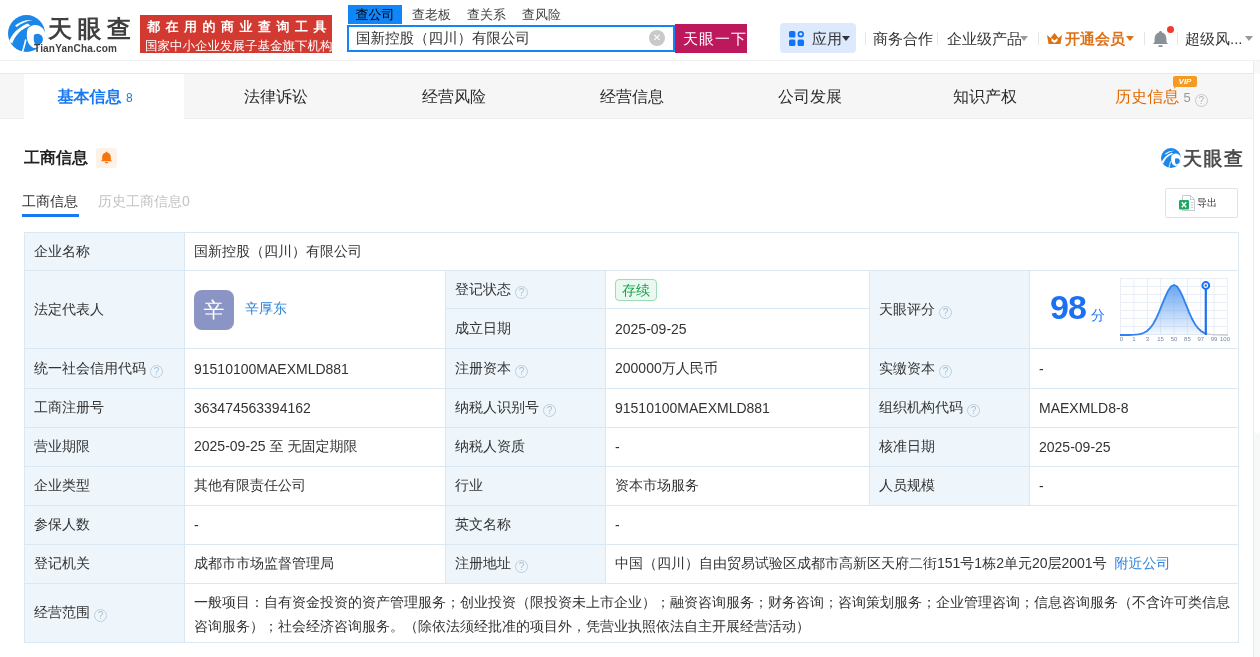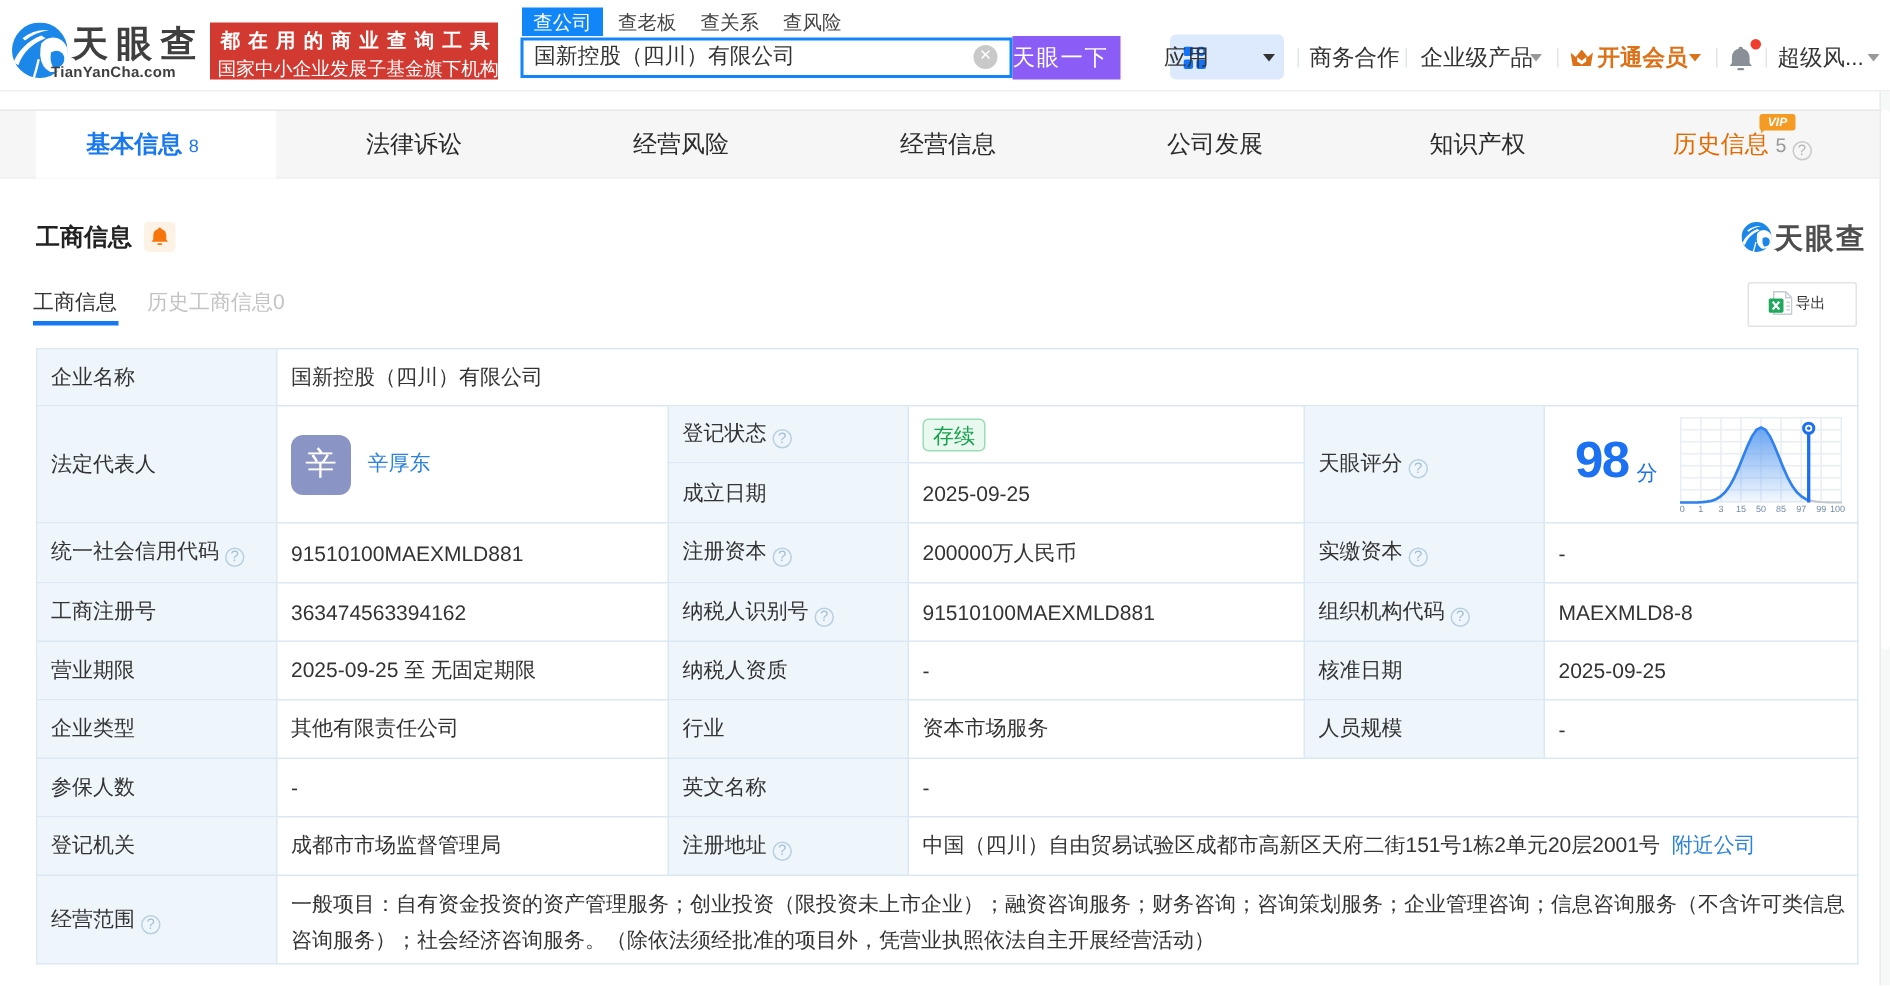--- a/index.html
+++ b/index.html
@@ -8,27 +8,27 @@
 .abs{position:absolute}
 
 #hdr{position:absolute;top:0;left:0;width:1260px;height:61px;background:#fff;border-bottom:1px solid #f0f0f0}
 #logoC{left:8px;top:15px}
 #logoT{left:48px;top:13px;font-size:24px;font-weight:bold;color:#3f3f3f;letter-spacing:5.5px}
 #logoS{left:34px;top:43px;font-size:10px;font-weight:bold;color:#3f3f3f;letter-spacing:.2px}
 #redbox{left:140px;top:15px;width:192px;height:38px;background:#d23a31;color:#fff;padding:3px 0 0 5px}
 #redbox .l1{font-size:13px;font-weight:bold;letter-spacing:5.5px;white-space:nowrap;padding-left:2px}
 #redbox .l2{font-size:12.5px;letter-spacing:0px;margin-top:2px;white-space:nowrap}
 .stab{top:5px;height:19px;line-height:19px;font-size:13px;color:#444}
-#stab1{left:348px;width:54px;background:#1086f9;color:#ffffff;text-align:center;top:5px}
+#stab1{left:348px;width:54px;background:#1086f9;color:#000000;text-align:center;top:5px}
 #sinput{left:347px;top:25px;width:328px;height:27px;border:2px solid #1086f9;background:#fff;
 font-size:14.5px;color:#333;line-height:23px;padding-left:7px;white-space:nowrap}
 #sclear{left:649px;top:30px;width:16px;height:16px;border-radius:50%;background:#c9c9c9;color:#fff;
 font-size:10px;line-height:16px;text-align:center}
-#sbtn{left:675px;top:24px;width:72px;height:29px;background:#8b5cf6;color:#fff;font-size:15px;
-line-height:29px;text-align:left;letter-spacing:1px}
+#sbtn{left:675px;top:24px;width:72px;height:29px;background:#be185d;color:#fff;font-size:15px;
+line-height:29px;text-align:right;letter-spacing:1px}
 #pill{left:780px;top:23px;width:76px;height:30px;background:#dde9fc;border-radius:4px}
 .hitem{top:31px;height:16px;line-height:16px;font-size:15px;color:#333;white-space:nowrap}
 .hsep{top:32px;height:13px;border-left:1px solid #e2e6ea;width:0}
 .caret{width:0;height:0;border-left:4px solid transparent;border-right:4px solid transparent;border-top:5px solid #333}
 .caretg{border-top-color:#999}
 .careto{border-top-color:#dd7117}
 #reddot{left:1167px;top:26px;width:7px;height:7px;border-radius:50%;background:#f03b2e}
 
 #nav{position:absolute;top:73px;left:0;width:1260px;height:46px;background:#f6f6f6;
 border-top:1px solid #e8e8e8;border-bottom:1px solid #efefef}
@@ -90,21 +90,21 @@
   <div class="abs" id="sclear">✕</div>
   <div class="abs" id="sbtn">天眼一下</div>
   <div class="abs" id="pill"></div>
   <svg class="abs" style="left:789px;top:31px" width="15" height="15" viewBox="0 0 15 15">
     <rect x="0" y="0" width="6.4" height="6.4" rx="1.5" fill="#1272f8"></rect>
     <rect x="0" y="8.6" width="6.4" height="6.4" rx="1.5" fill="#1272f8"></rect>
     <rect x="8.6" y="8.6" width="6.4" height="6.4" rx="1.5" fill="#1272f8"></rect>
     <circle cx="11.8" cy="3.2" r="3.2" fill="#1272f8"></circle>
       <circle cx="11.8" cy="3.2" r="1.4" fill="#dde9fc"></circle>
   </svg>
-  <div class="abs hitem" style="left:776px">应用</div>
+  <div class="abs hitem" style="left:812px">应用</div>
   <div class="abs caret" style="left:842px;top:36px"></div>
   <div class="abs hsep" style="left:865px"></div>
   <div class="abs hitem" style="left:873px">商务合作</div>
   <div class="abs hsep" style="left:937px"></div>
   <div class="abs hitem" style="left:947px">企业级产品</div>
   <div class="abs caret caretg" style="left:1020px;top:36px"></div>
   <div class="abs hsep" style="left:1038px"></div>
   <svg class="abs" style="left:1047px;top:33px" width="15" height="12" viewBox="0 0 15 12">
     <path d="M0,2 L3.5,5 L7.5,0 L11.5,5 L15,2 L13.5,11 L1.5,11 Z" fill="#dd7117"></path>
     <path d="M4.5,5 L7.5,7.5 L10.5,5 L10.5,8 L7.5,10 L4.5,8 Z" fill="#fff"></path>

